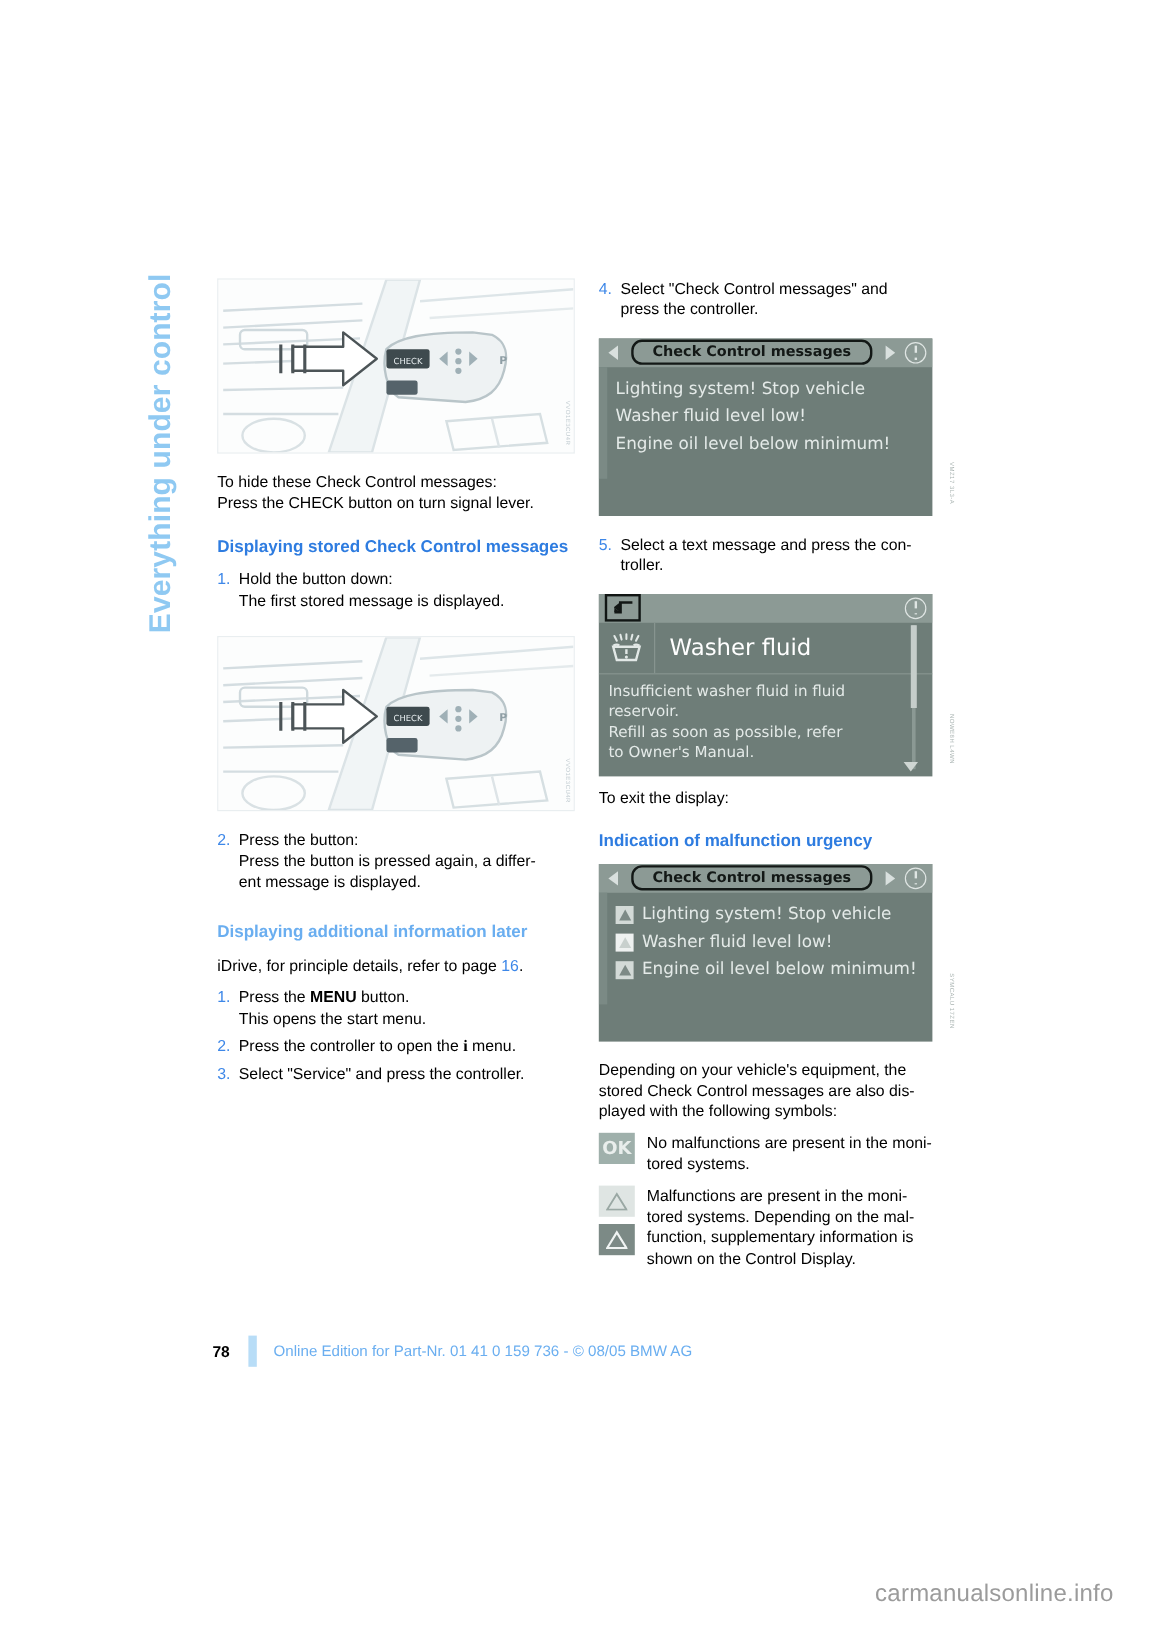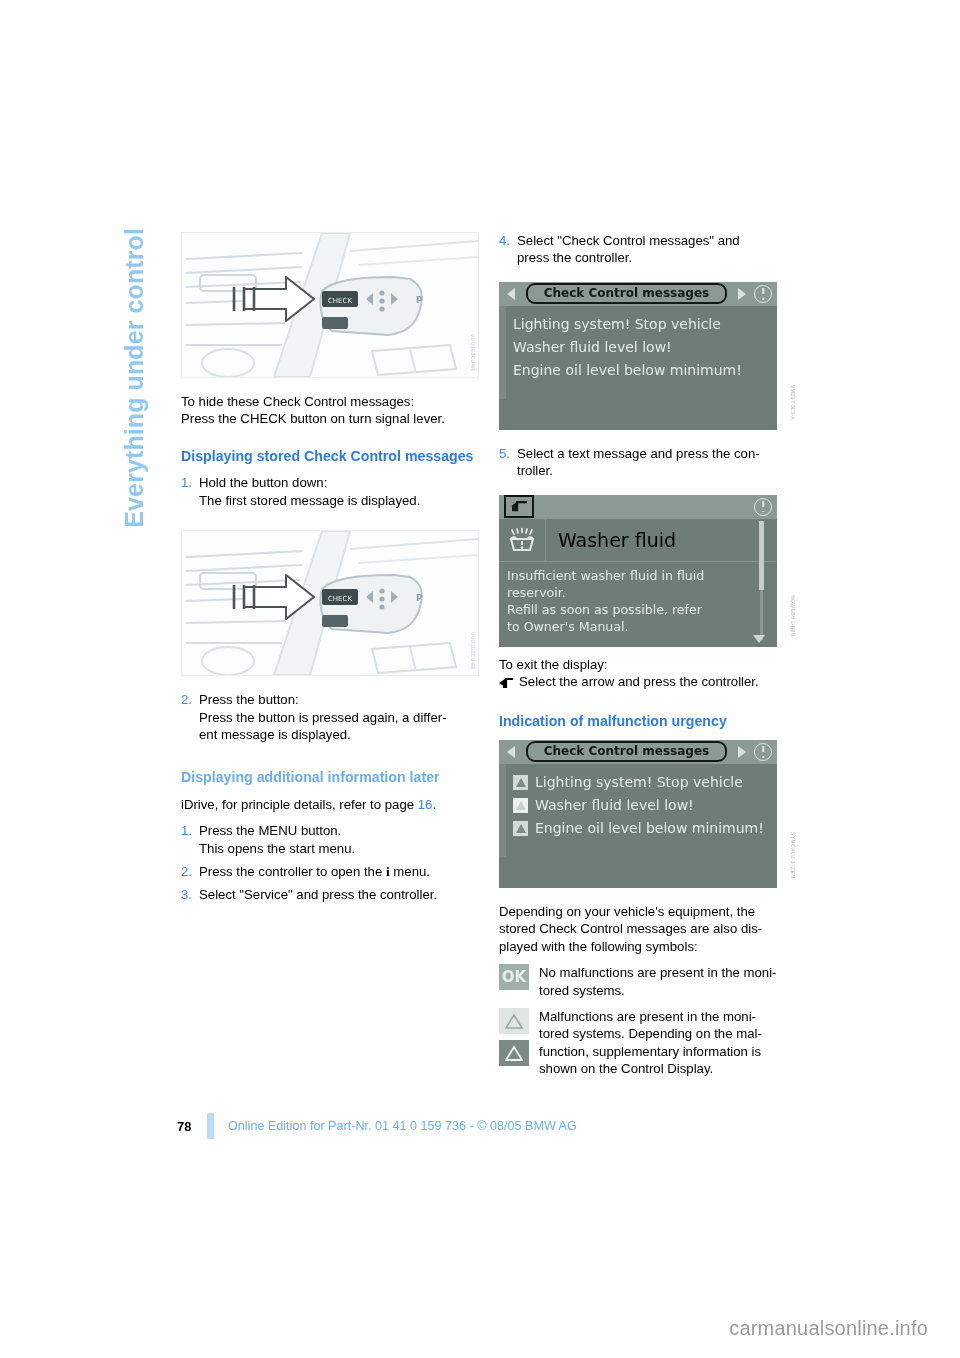--- a/index.html
+++ b/index.html
@@ -77,21 +77,21 @@
     font-size: 13.2px;
     line-height: 17.4px;
     margin-bottom: 6px;
   }
   .step .num {
     color: #3d87e8;
     width: 18px;
     flex: 0 0 18px;
   }
   .step .txt { flex: 1 1 auto; }
-  .step .txt b { font-weight: normal; }
+  .step .txt b { font-weight: bold; }
   .pagelink { color: #3d87e8; }
 
   
   .i-glyph {
     font-weight: bold;
     font-family: "Liberation Serif", serif;
     font-size: 13.5px;
   }
 
   
@@ -261,21 +261,21 @@
     display: flex;
     align-items: center;
     justify-content: center;
     border-right: 1px solid #87948f;
     padding: 6px 0;
   }
   .cd-hero-title {
     display: flex;
     align-items: center;
     padding-left: 12px;
-    color: #000000;
+    color: #ffffff;
     font-size: 19px;
     line-height: 22px;
   }
   .cd-para {
     color: #e4eae8;
     font-size: 12.6px;
     line-height: 17px;
     padding: 5px 26px 6px 8px;
   }
   .cd-scroll {
@@ -643,29 +643,20 @@
         </div>
         <div class="cd-downarrow"></div>
       </div>
       <span class="refcode">NOWE8H L4WN</span>
     </div>
 
     <div class="gap-s"></div>
 
     <div>
       <p class="body-text">To exit the display:</p>
-      <div class="exit-line">
-        <span style="display:inline-block;margin-top:3px;">
-          <svg width="15" height="12" viewBox="0 0 15 12">
-            <path d="M14 2 H7 V10 H4" fill="none" stroke="#000" stroke-width="2.2"></path>
-            <path d="M0 6 L6 2 L6 10 Z" fill="#000"></path>
-          </svg>
-        </span>
-        <span>Select the arrow and press the controller.</span>
-      </div>
     </div>
 
     <div class="gap-l"></div>
 
     <h2 class="h2">Indication of malfunction urgency</h2>
 
     <div class="gap-s"></div>
 
     <div class="cd-wrap">
       <div class="cd" style="height:148px">

